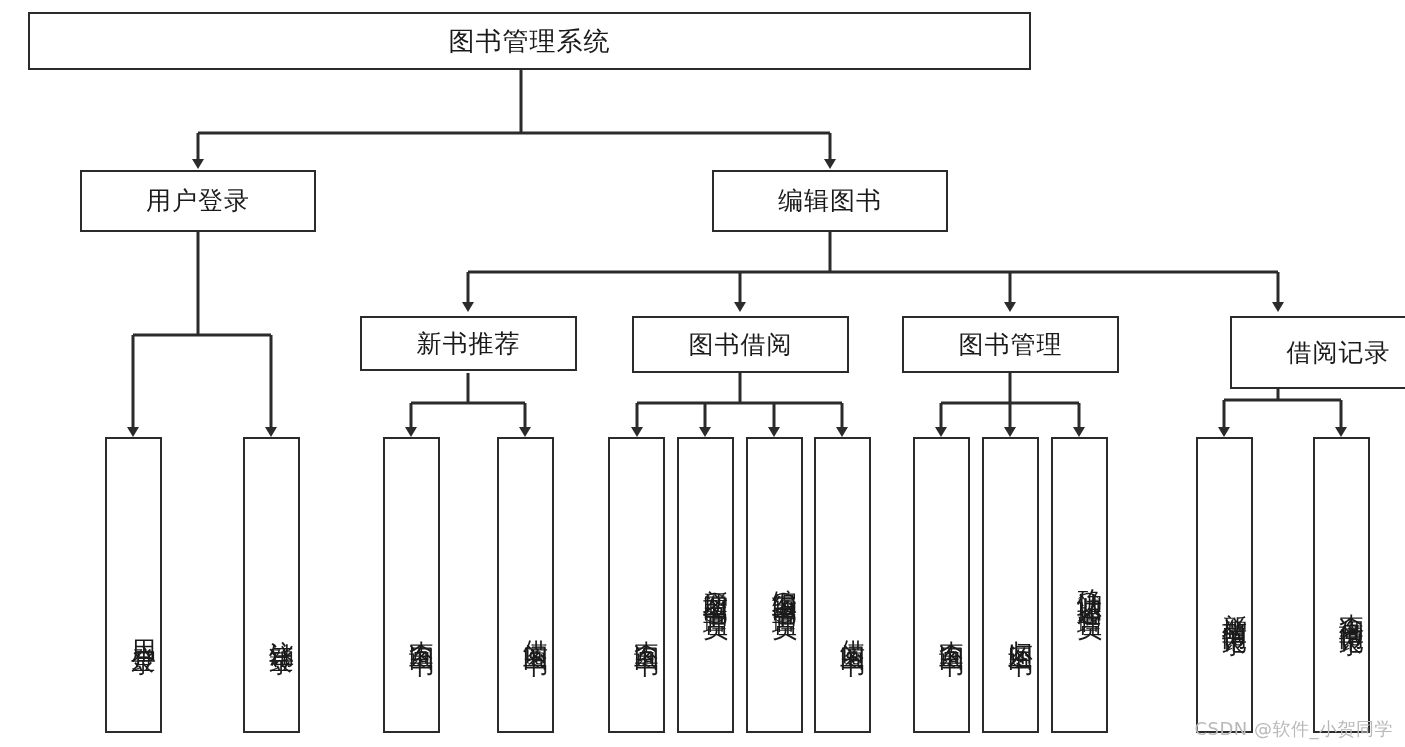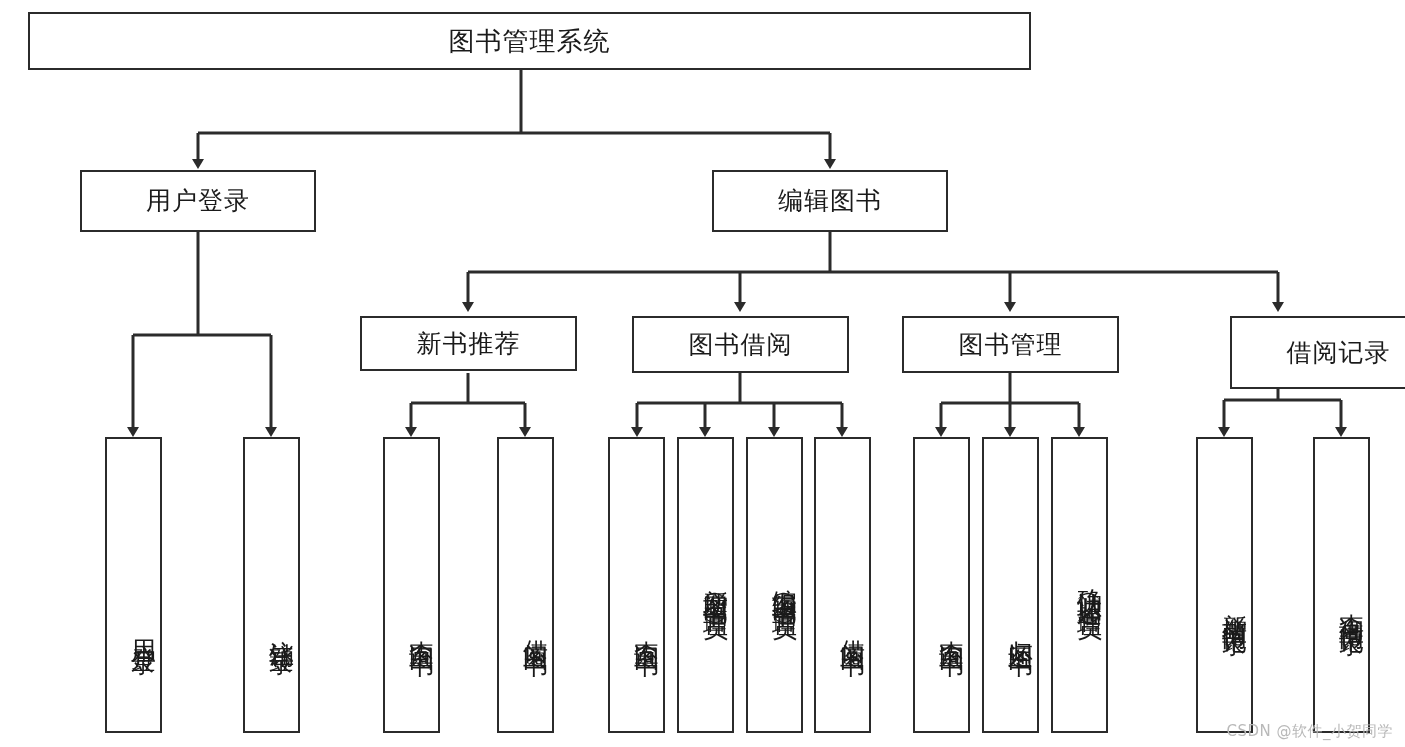--- a/index.html
+++ b/index.html
@@ -55,21 +55,21 @@
     left: 0;
     top: 0;
     width: 1405px;
     height: 747px;
     pointer-events: none;
   }
   .watermark {
     position: absolute;
     right: 12px;
     bottom: 6px;
-    font-size: 15px;
+    font-size: 18px;
     color: #b9b9b9;
     letter-spacing: 0.5px;
     white-space: nowrap;
   }
 </style>
 </head>
 <body>
 
 <div id="canvas">
 

